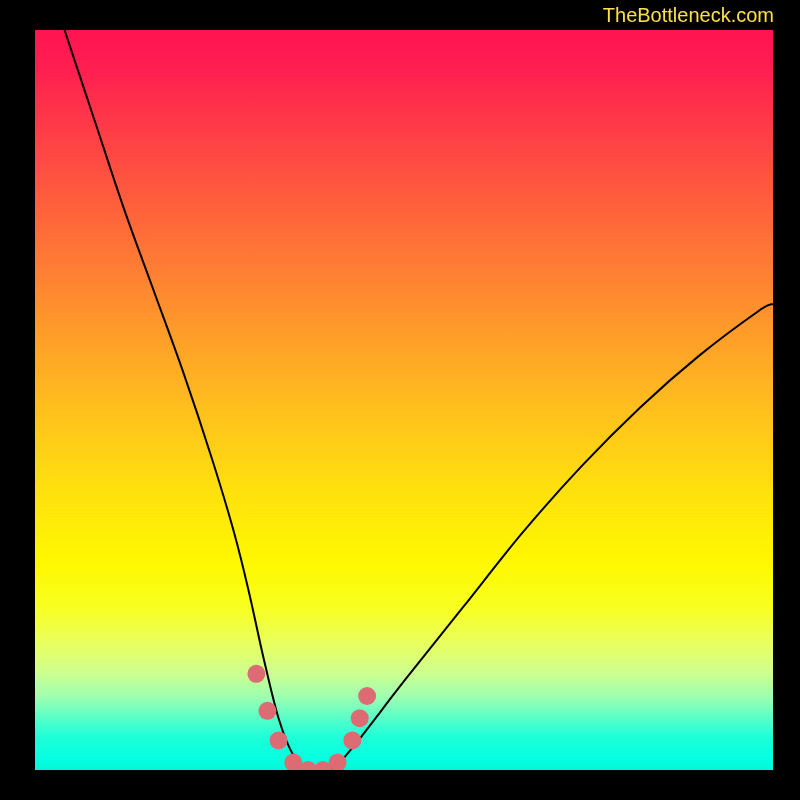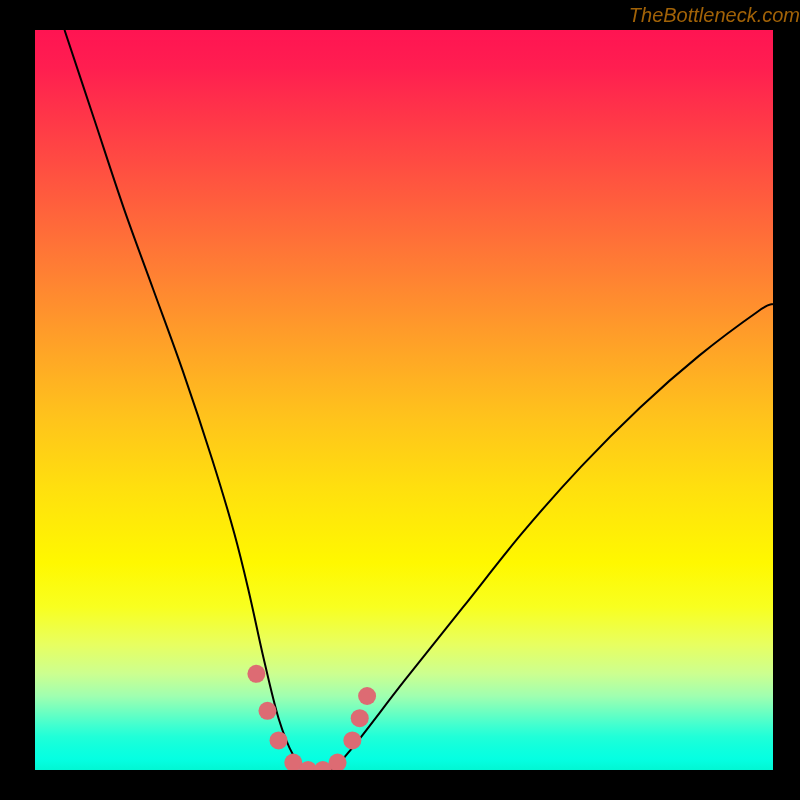--- a/index.html
+++ b/index.html
@@ -7,25 +7,24 @@
     padding: 0;
     width: 800px;
     height: 800px;
     background: #000;
     position: relative;
     font-family: Arial, sans-serif;
   }
   .watermark {
     position: absolute;
     top: 4px;
-    right: 0;
-    color: #a16207;
+    right: 26px;
+    color: #fde047;
     font-size: 20px;
     z-index: 10;
-    font-style: italic;
   }
   .plot-area {
     position: absolute;
     left: 35px;
     top: 30px;
     width: 738px;
     height: 740px;
     overflow: hidden;
   }
   .gradient-bg {

